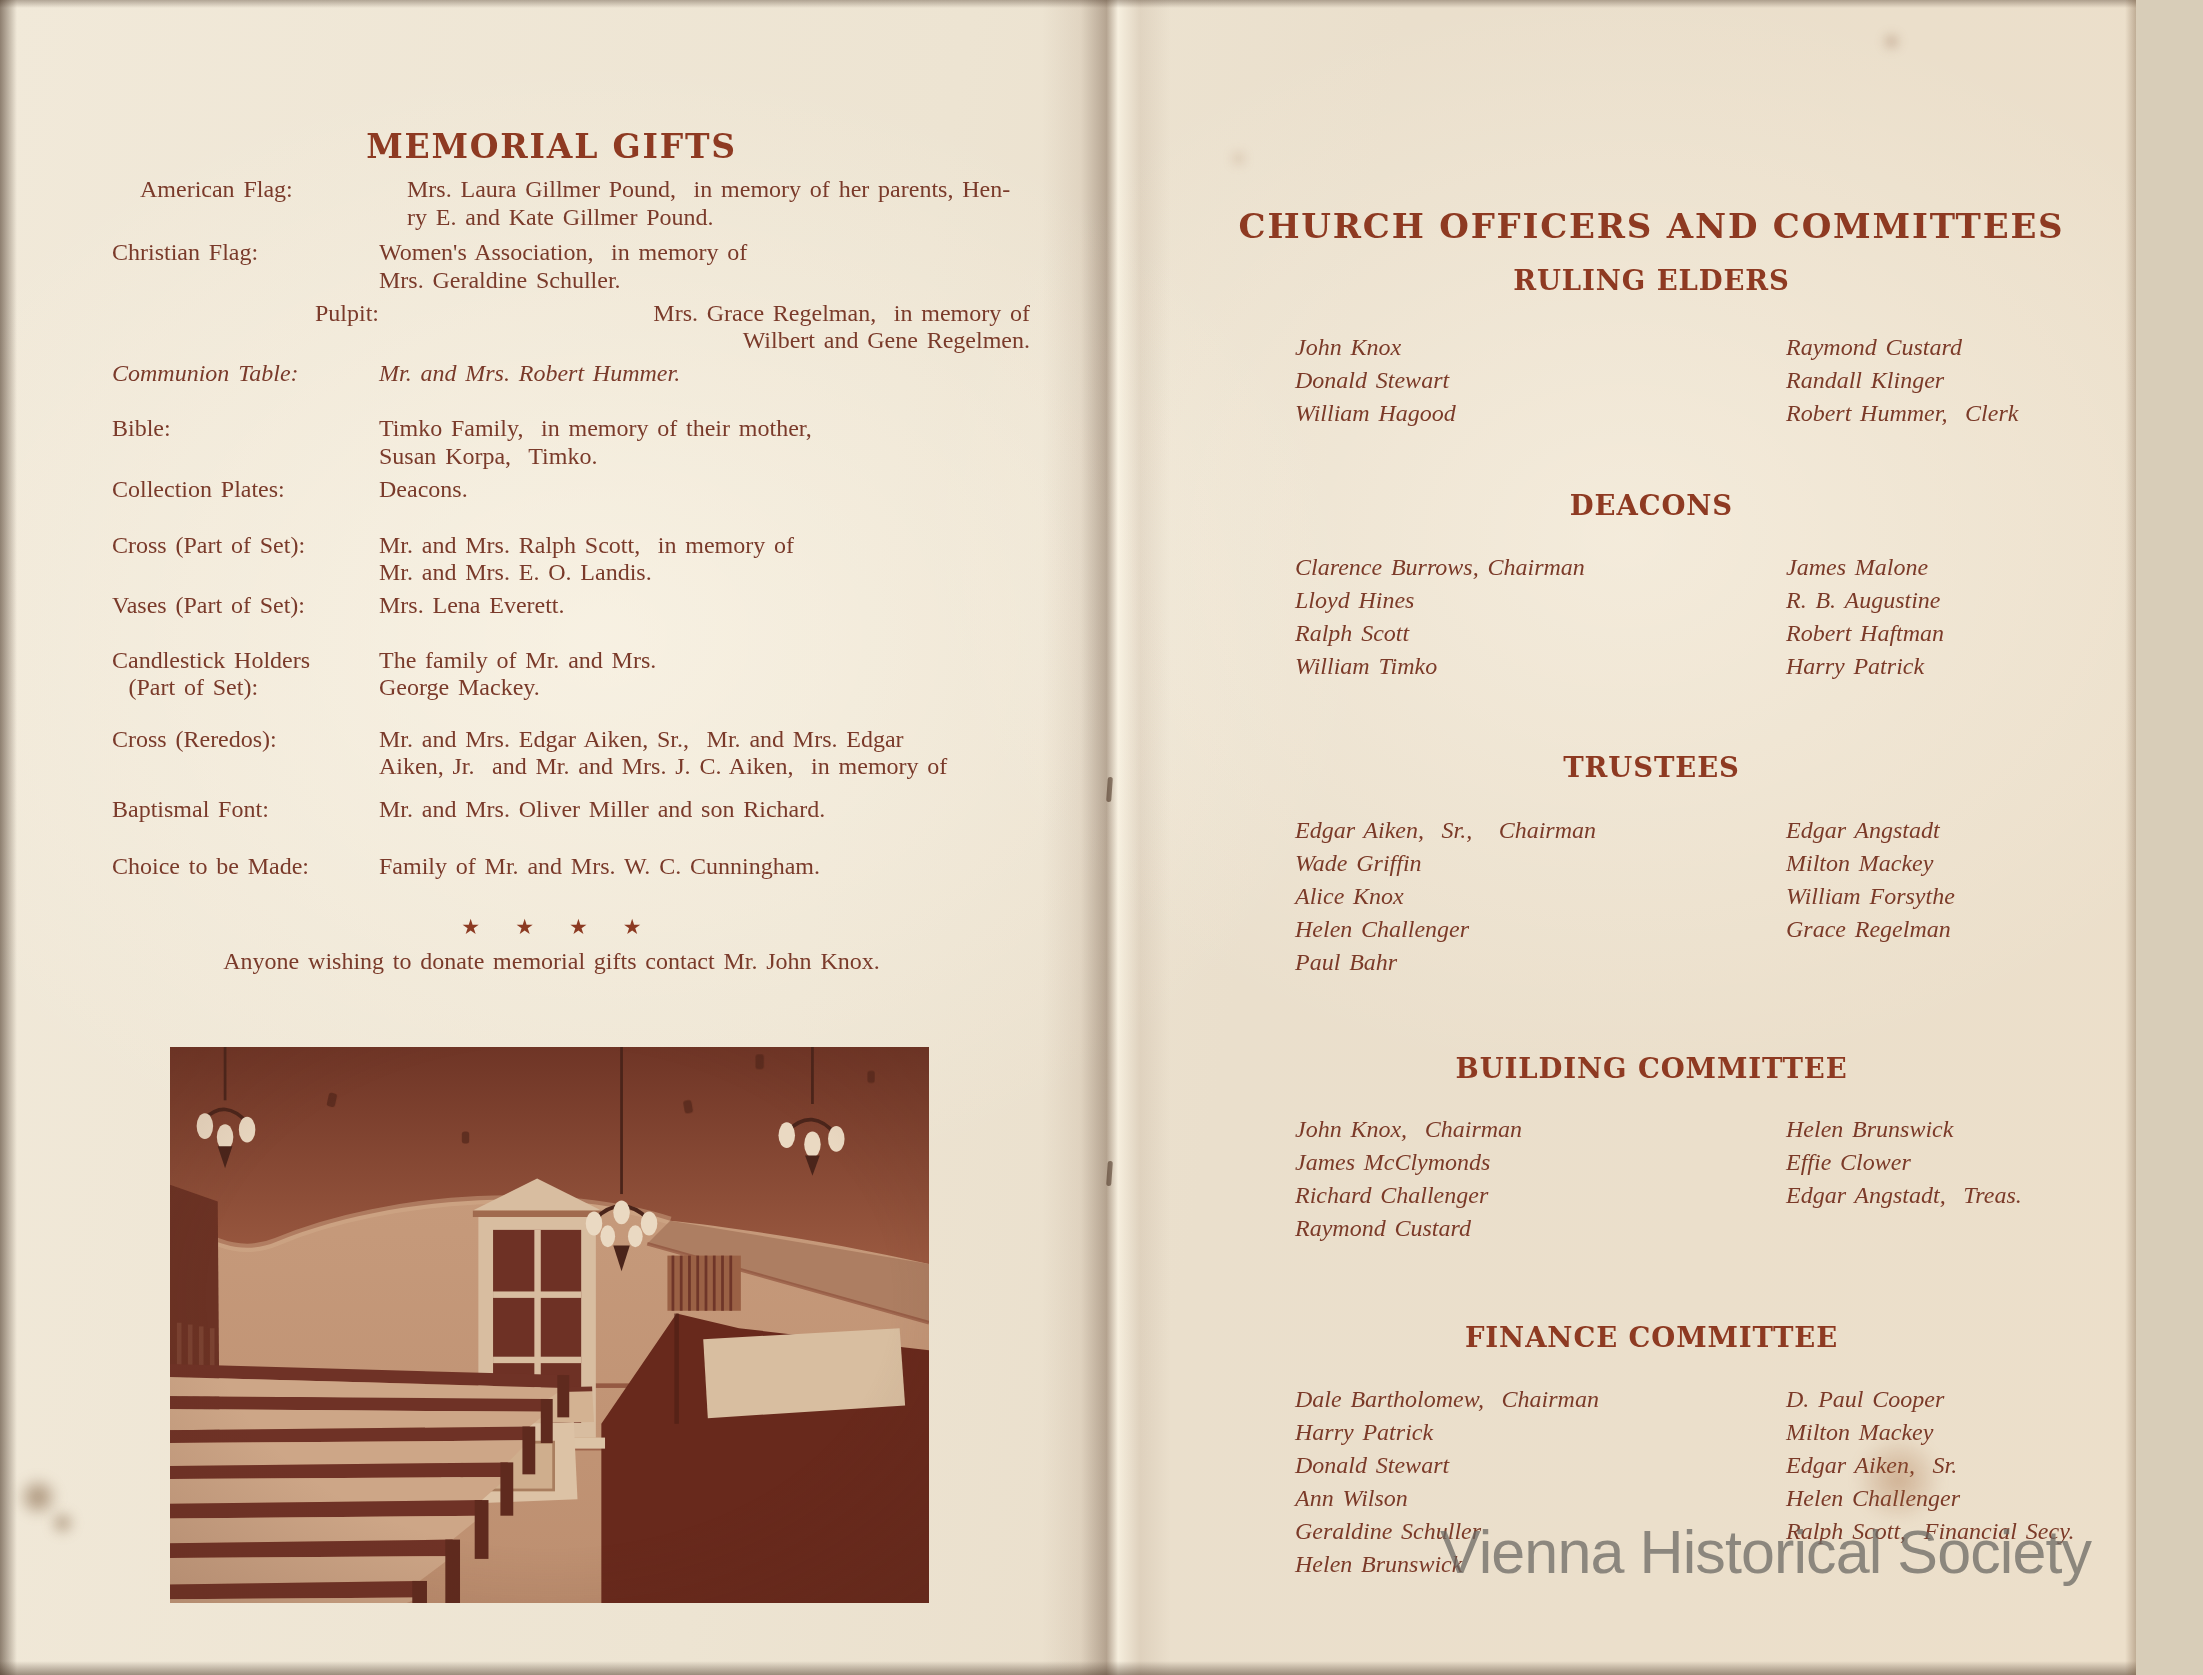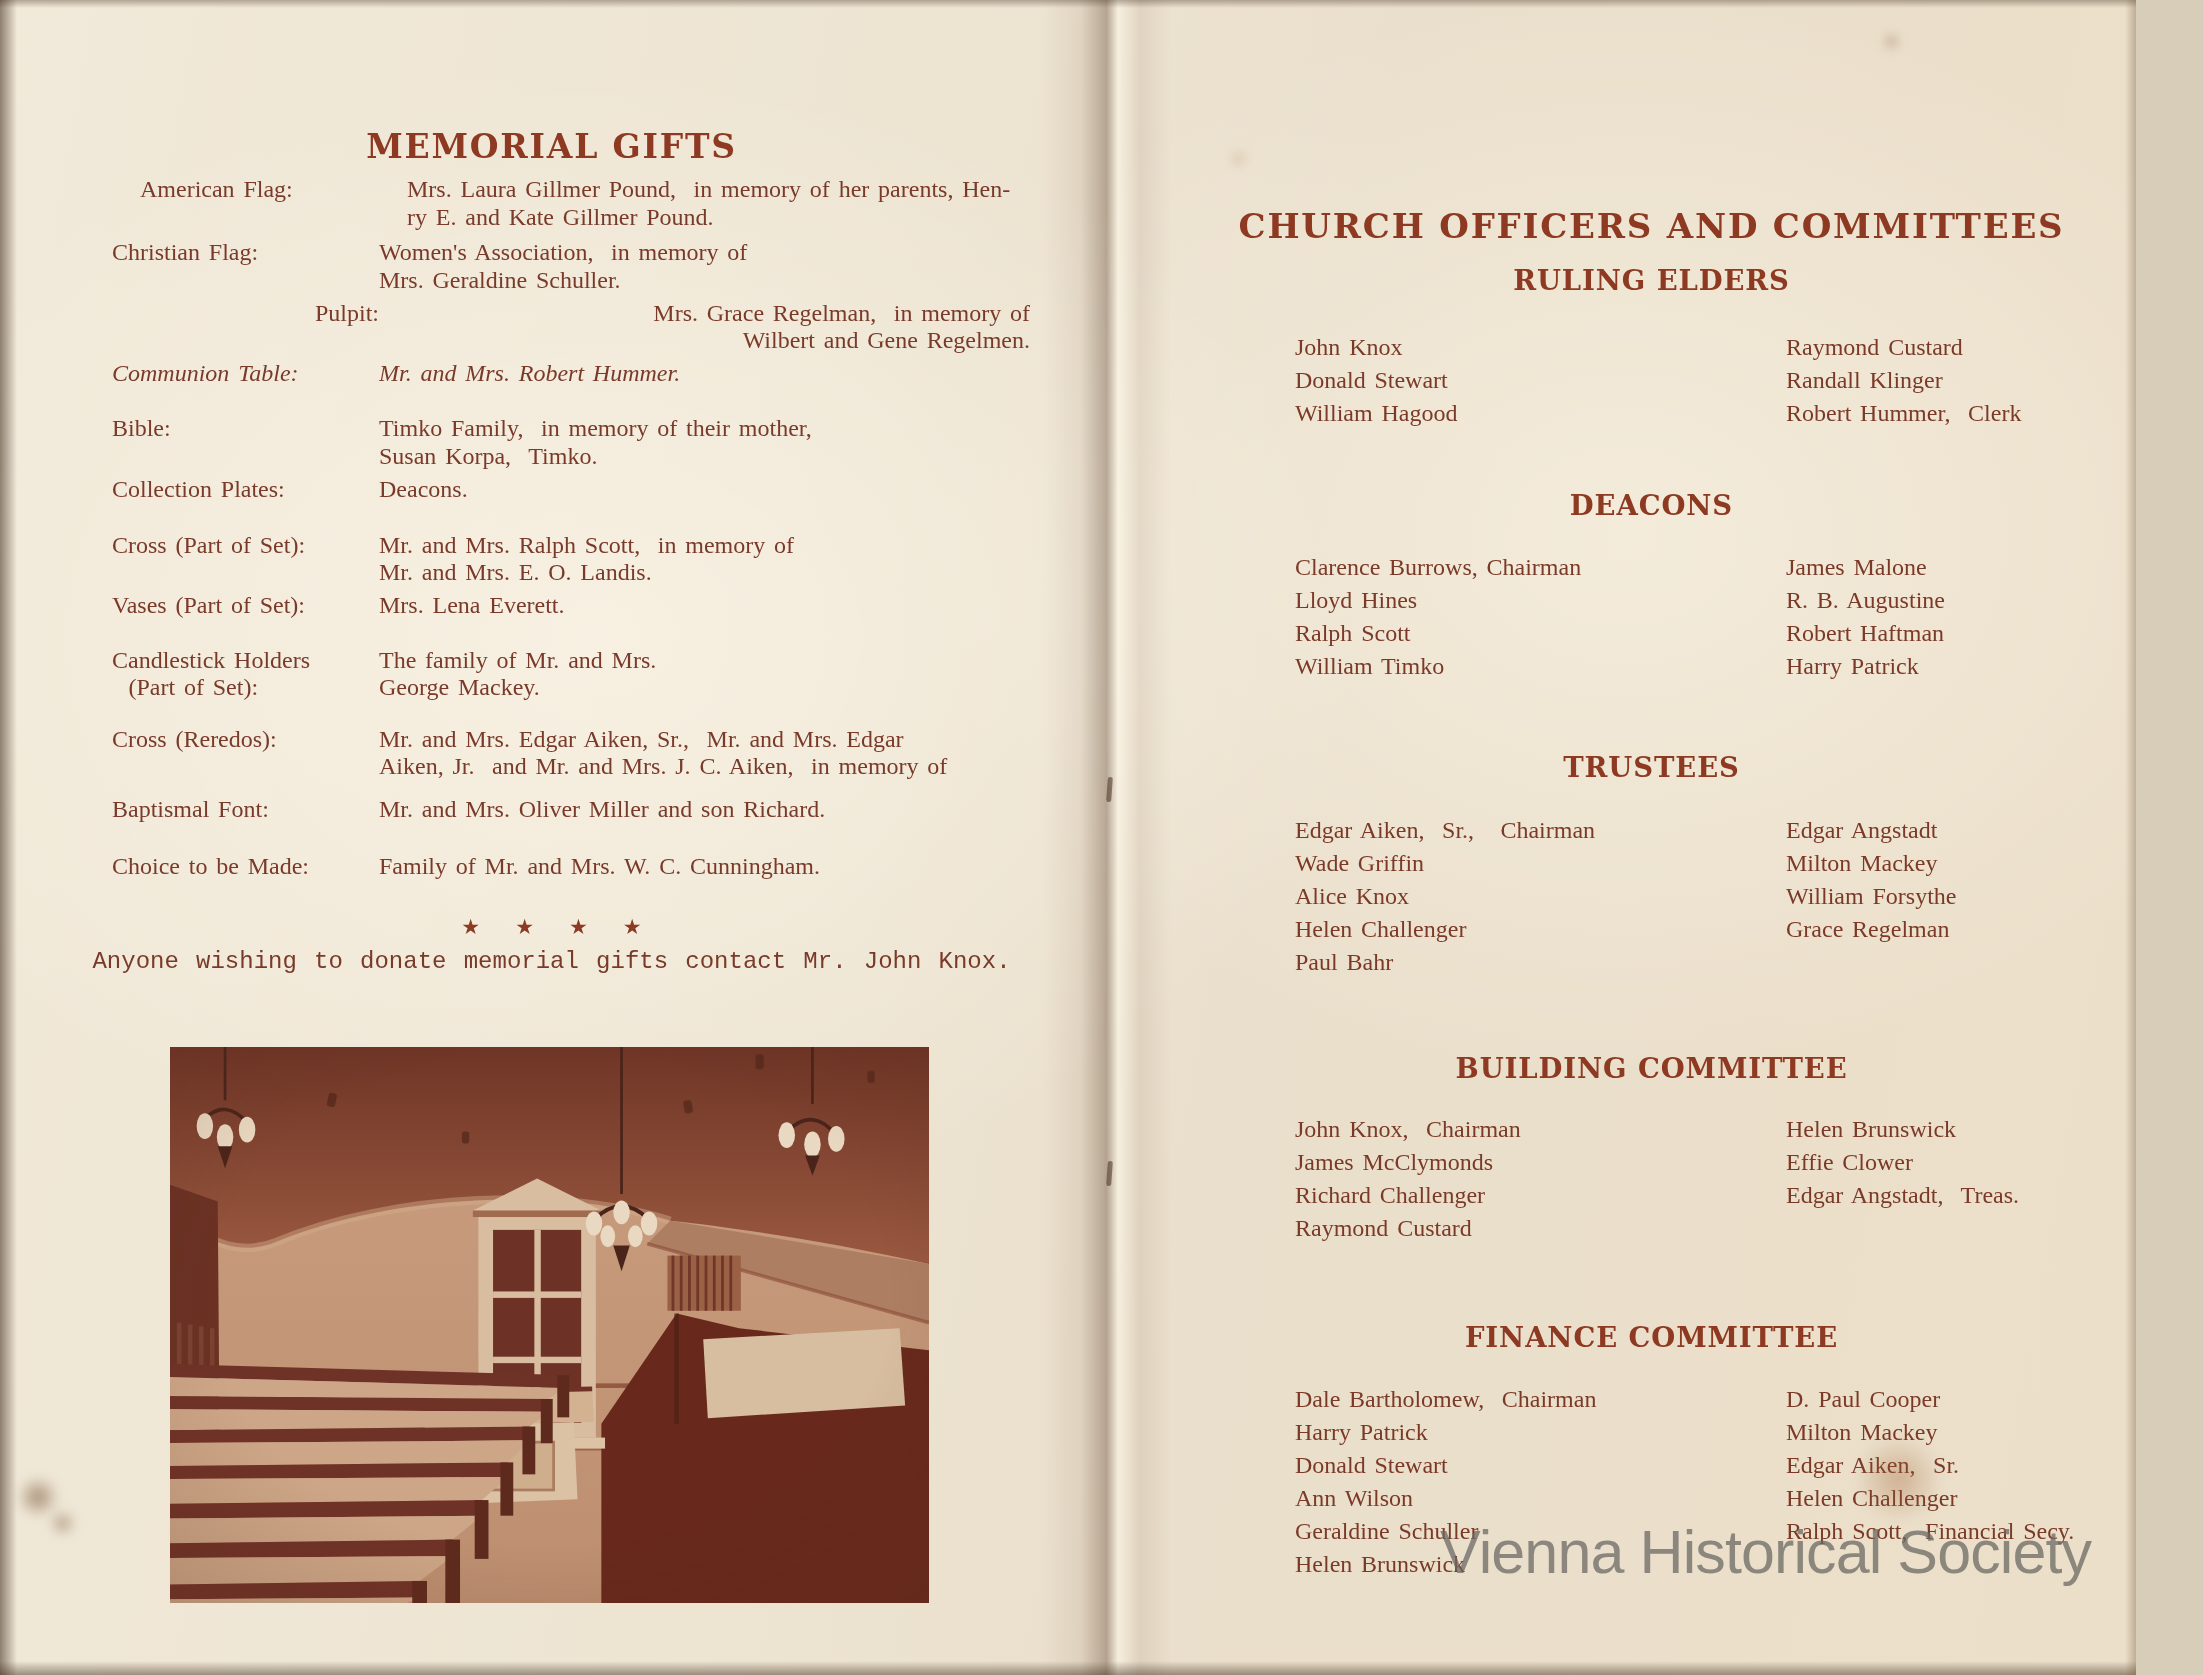--- a/index.html
+++ b/index.html
@@ -34,30 +34,30 @@
   .lp-title{position:absolute;left:83px;top:127px;width:937px;text-align:center;
     font-size:33px;letter-spacing:1.8px;}
   .gifts{position:absolute;left:112px;top:176px;width:918px;}
   .gift-row{display:flex;font-size:24px;line-height:27.5px;color:#7a3a2a;word-spacing:2.8px;}
   .gift-label{width:267px;flex:none;}
   .gift-label .lline + .lline{padding-left:16.5px;}
   .gift-value{flex:1;white-space:pre;}
   .stars{position:absolute;left:83px;top:915px;width:937px;display:flex;
     justify-content:center;gap:35px;font-size:21px;color:#8c3a22;}
   .note{position:absolute;left:83px;top:948px;width:937px;text-align:center;
-    font-size:24px;color:#7a3a2a;word-spacing:2.8px;font-family:Liberation Mono, monospace;}
+    font-size:24px;color:#7a3a2a;word-spacing:2.8px;}
   .photo{position:absolute;left:170px;top:1047px;width:759px;height:556px;}
   .photo svg{display:block;width:100%;height:100%;}
   
   .page-right{position:absolute;left:1099px;top:0;width:1105px;height:100%;}
   .rp-title{position:absolute;left:0;top:206px;width:100%;text-align:center;
     font-size:34px;letter-spacing:1.8px;}
   .sec-heading{position:absolute;left:0;width:100%;text-align:center;
     font-size:27.5px;letter-spacing:0.9px;}
-  .sec-col{position:absolute;width:418px;}
+  .sec-col{position:absolute;width:418px;font-style:italic;}
   .member{font-size:24px;line-height:33px;color:#7b3a28;white-space:pre;word-spacing:2.8px;}
   
   .watermark{position:absolute;left:1440px;top:1517px;white-space:nowrap;
     font-family:"Liberation Sans", sans-serif;font-size:61px;letter-spacing:-0.9px;
     color:rgba(106,104,98,0.74);z-index:50;}
 </style>
 </head>
 <body>
 
 <div class="spread">

